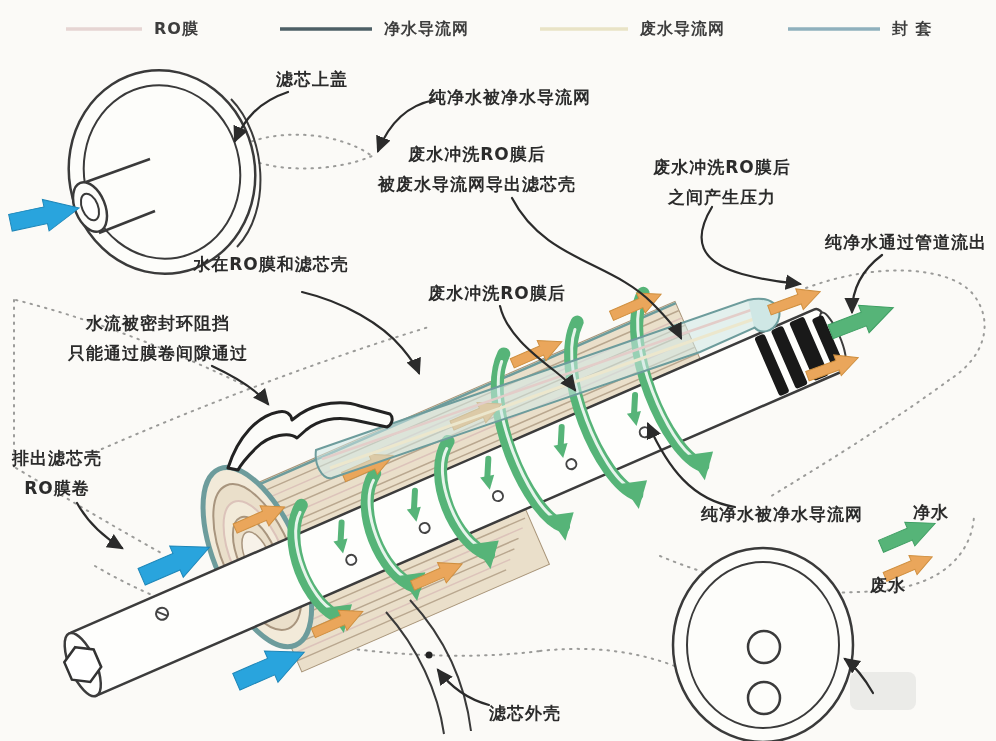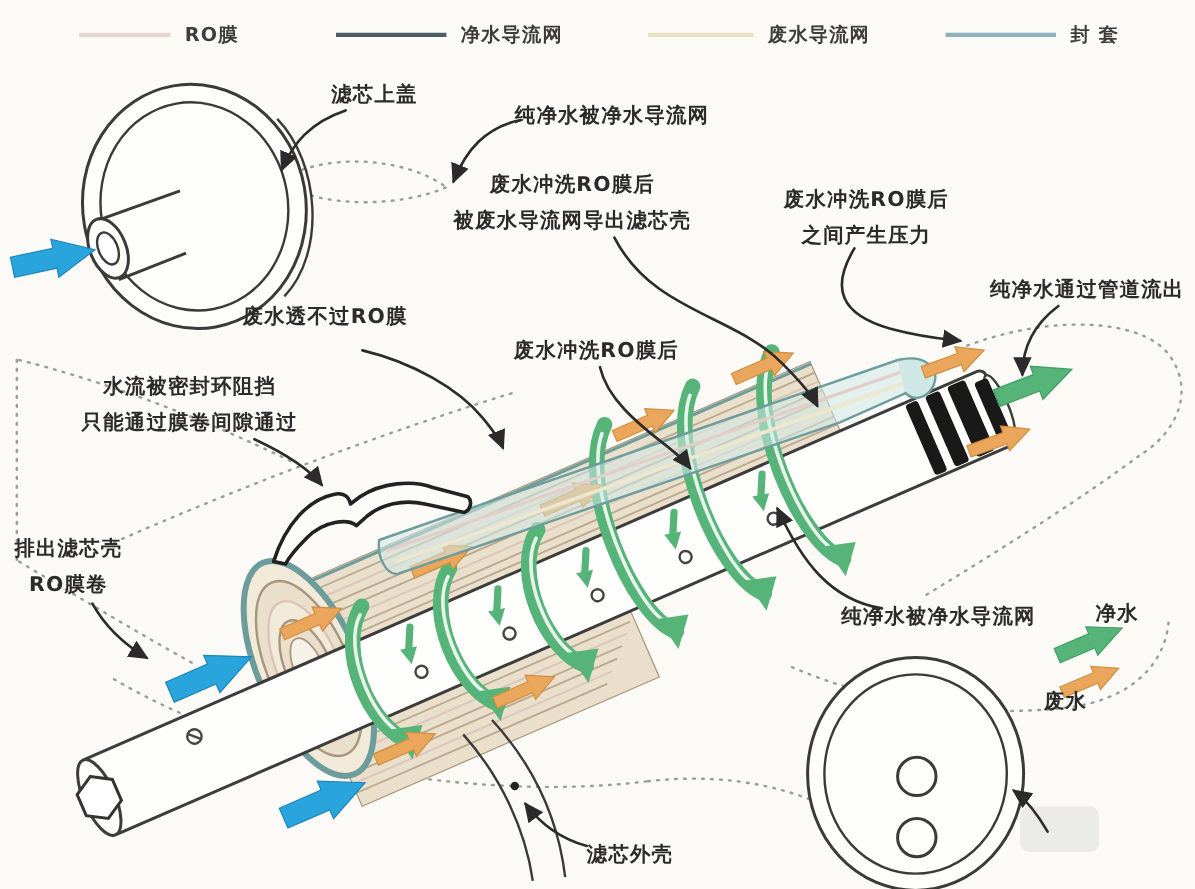--- a/index.html
+++ b/index.html
@@ -248,21 +248,21 @@
   <div>被废水导流网导出滤芯壳</div>
     </div>
 <div class="lbl" style="left:722px;top:182px">
   <div>废水冲洗RO膜后</div>
   <div>之间产生压力</div>
     </div>
 <div class="lbl" style="left:906px;top:242px">
   <div>纯净水通过管道流出</div>
     </div>
 <div class="lbl" style="left:271px;top:264px">
-  <div>废水透不过RO膜</div>
+  <div>水在RO膜和滤芯壳</div>
     </div>
 <div class="lbl" style="left:497px;top:293px">
   <div>废水冲洗RO膜后</div>
     </div>
 <div class="lbl" style="left:158px;top:338px">
   <div>水流被密封环阻挡</div>
   <div>只能通过膜卷间隙通过</div>
     </div>
 <div class="lbl" style="left:57px;top:473px">
   <div>排出滤芯壳</div>

